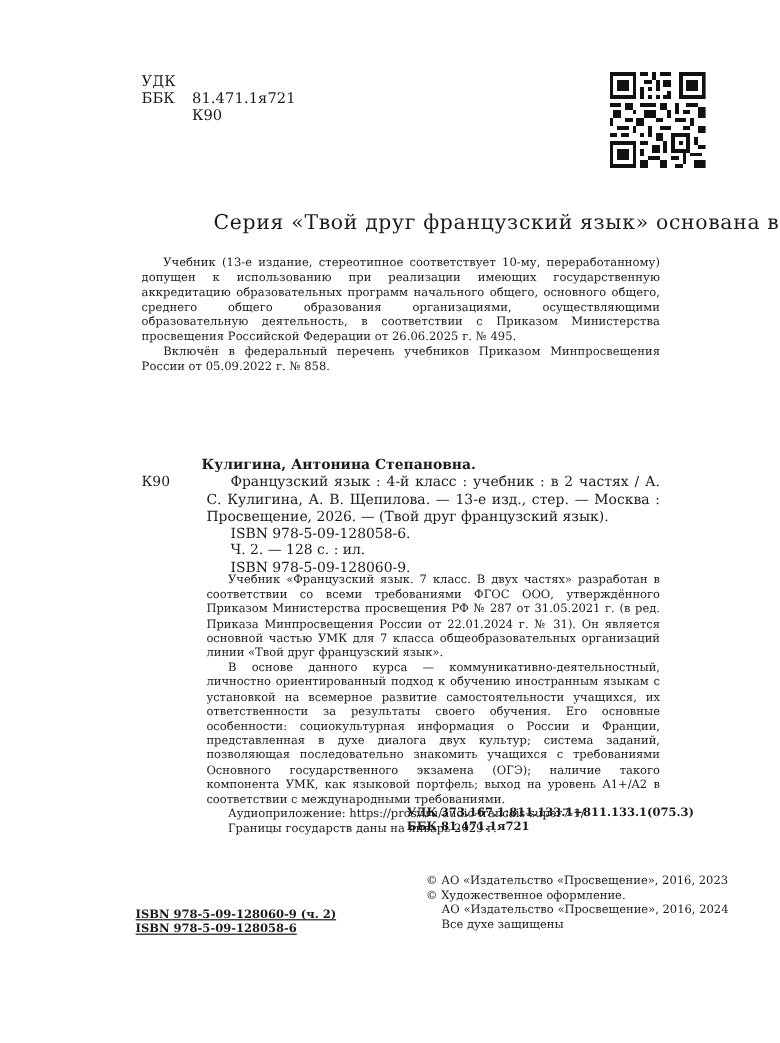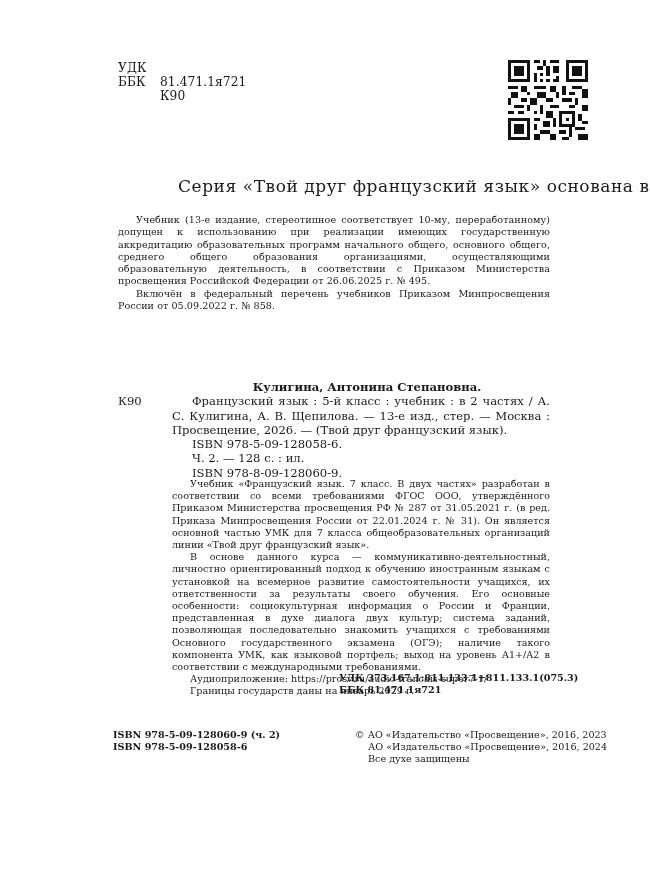--- a/index.html
+++ b/index.html
@@ -53,24 +53,23 @@
     .approval p.last-line-left { text-align-last: left; }
 
     
     .biblio {
       left: 118px; top: 380px;
       width: 432px;
       font-size: 11.6px;
       line-height: 14.3px;
     }
     .biblio .author {
-      margin-left: 66px;
+      margin-left: 50px;
       font-weight: bold;
       white-space: nowrap;
-      text-align: center;
     }
     .biblio .rec {
       position: relative;
       margin-left: 54px;
       text-align: justify;
       text-align-last: left;
       text-indent: 20px;
     }
     .biblio .k90 {
       position: absolute;
@@ -98,25 +97,26 @@
 
     .udk-bottom {
       left: 339px; top: 672px;
       font-size: 9.6px;
       line-height: 12px;
       font-weight: bold;
       white-space: nowrap;
     }
 
     .isbn-block {
-      left: 113px; top: 729px;
+      left: 113px; top: 757px;
       font-size: 9.6px;
       line-height: 12px;
       font-weight: bold;
       white-space: nowrap;
+      text-decoration: underline;
     }
 
     .copyright {
       left: 355px; top: 729px;
       font-size: 9.6px;
       line-height: 12px;
       white-space: nowrap;
     }
     .copyright .ind { padding-left: 13px; }
   </style>
@@ -219,25 +219,25 @@
 
 <div class="abs approval">
   <p>Учебник (13-е издание, стереотипное соответствует 10-му, переработанному) допущен к использованию при реализации имеющих государственную аккредитацию образовательных программ начального общего, основного общего, среднего общего образования организациями, осуществляющими образовательную деятельность, в соответствии с Приказом Министерства просвещения Российской Федерации от 26.06.2025 г. № 495.</p>
   <p class="last-line-left">Включён в федеральный перечень учебников Приказом Минпросвещения России от 05.09.2022 г. № 858.</p>
 </div>
 
 <div class="abs biblio">
   <div class="author">Кулигина, Антонина Степановна.</div>
   <div class="rec">
     <span class="k90">К90</span>
-    <span>Французский язык : 5-й класс : учебник : в 2 частях / А. С. Кулигина, А. В. Щепилова. — 13-е изд., стер. — Москва : Просвещение, 2026. — (Твой друг французский язык).</span>
+    <span>Французский язык : 4-й класс : учебник : в 2 частях / А. С. Кулигина, А. В. Щепилова. — 13-е изд., стер. — Москва : Просвещение, 2026. — (Твой друг французский язык).</span>
   </div>
   <div class="indent-line">ISBN 978-5-09-128058-6.</div>
   <div class="indent-line">Ч. 2. — 128 с. : ил.</div>
-  <div class="indent-line">ISBN 978-8-09-128060-9.</div>
+  <div class="indent-line">ISBN 978-5-09-128060-9.</div>
 </div>
 
 <div class="abs annotation">
   <p>Учебник «Французский язык. 7 класс. В двух частях» разработан в соответствии со всеми требованиями ФГОС ООО, утверждённого Приказом Министерства просвещения РФ № 287 от 31.05.2021 г. (в ред. Приказа Минпросвещения России от 22.01.2024 г. № 31). Он является основной частью УМК для 7 класса общеобразовательных организаций линии «Твой друг французский язык».</p>
   <p>В основе данного курса — коммуникативно-деятельностный, личностно ориентированный подход к обучению иностранным языкам с установкой на всемерное развитие самостоятельности учащихся, их ответственности за результаты своего обучения. Его основные особенности: социокультурная информация о России и Франции, представленная в духе диалога двух культур; система заданий, позволяющая последовательно знакомить учащихся с требованиями Основного государственного экзамена (ОГЭ); наличие такого компонента УМК, как языковой портфель; выход на уровень A1+/A2 в соответствии с международными требованиями.</p>
   <p class="plain">Аудиоприложение: https://prosv.ru/audio-francais-super7-1/</p>
   <p class="plain">Границы государств даны на январь 2029 г.</p>
 </div>
 
 <div class="abs udk-bottom">
@@ -245,15 +245,16 @@
   <div>ББК 81.471.1я721</div>
 </div>
 
 <div class="abs isbn-block">
   <div>ISBN 978-5-09-128060-9 (ч. 2)</div>
   <div>ISBN 978-5-09-128058-6</div>
 </div>
 
 <div class="abs copyright">
   <div>© АО «Издательство «Просвещение», 2016, 2023</div>
+  <div>© Художественное оформление.</div>
   <div class="ind">АО «Издательство «Просвещение», 2016, 2024</div>
   <div class="ind">Все духе защищены</div>
 </div>
 
 </body></html>

